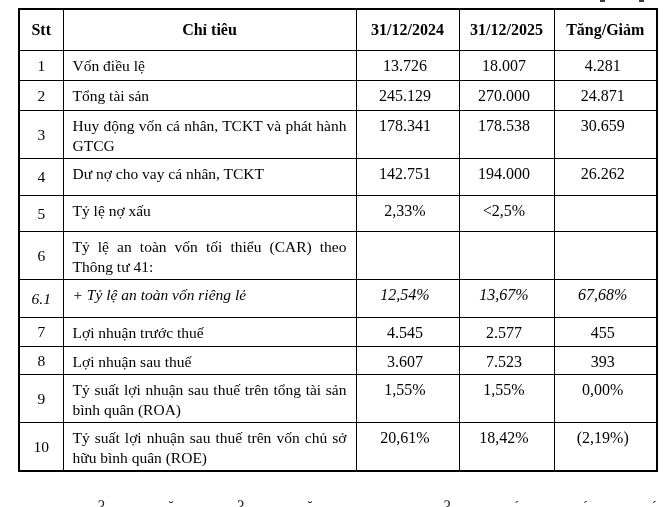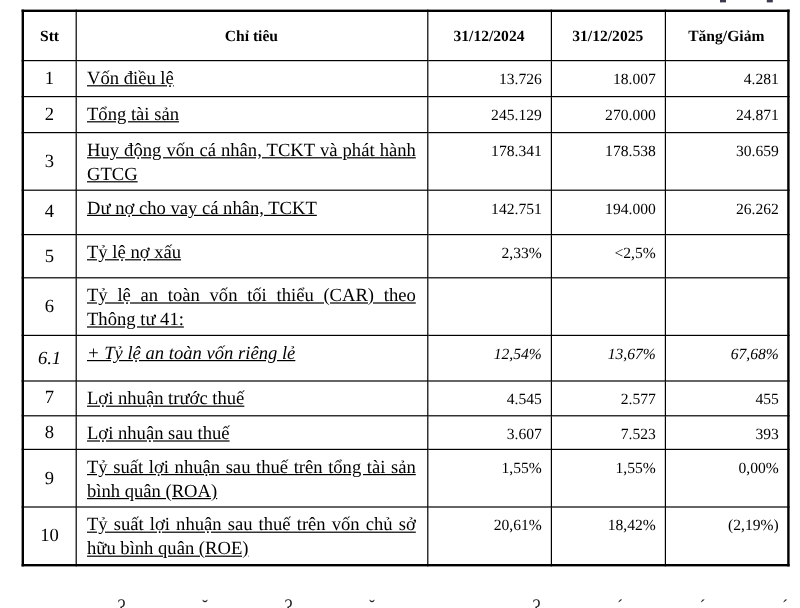--- a/index.html
+++ b/index.html
@@ -24,43 +24,42 @@
     border-collapse: collapse;
     table-layout: fixed;
     border: 2px solid #000000;
   }
   table.fin th, table.fin td {
     border: 1px solid #000000;
     overflow: hidden;
   }
   table.fin th {
     font-weight: bold;
-    font-size: 13px;
+    font-size: 16px;
     text-align: center;
     vertical-align: middle;
     height: 36px;
     padding: 2px 2px;
   }
   td.c-stt {
     font-size: 15.5px;
     text-align: center;
     vertical-align: middle;
     padding: 0 2px;
   }
   td.c-label {
     font-size: 15.5px;
     text-align: justify;
     vertical-align: top;
     line-height: 20px;
     padding: 5px 9px 2px 9px;
-    text-decoration: underline;
   }
   td.c-num {
-    font-size: 13px;
-    text-align: right;
+    font-size: 16px;
+    text-align: center;
     vertical-align: top;
     line-height: 20px;
     padding: 5px 7px 2px 2px;
   }
   tr.em td {
     font-style: italic;
   }
   .footnote-clip {
     position: absolute;
     left: 98px;

